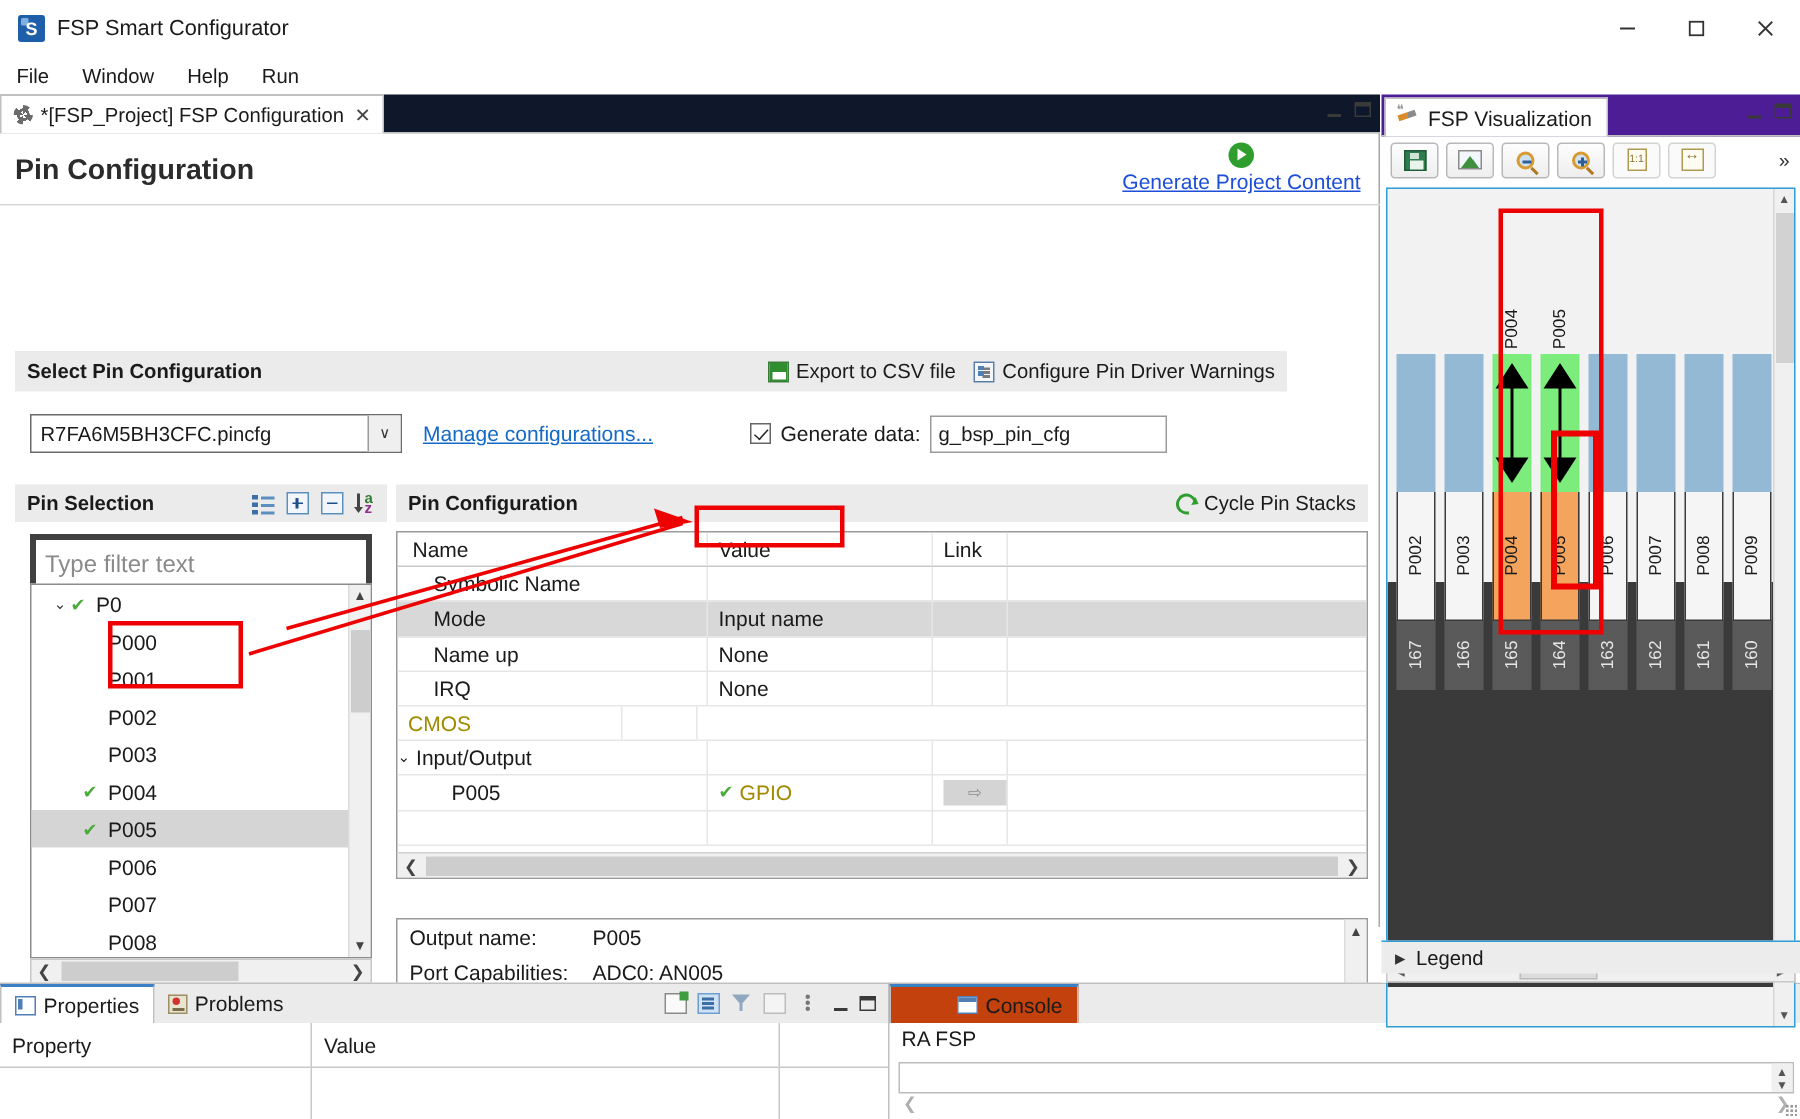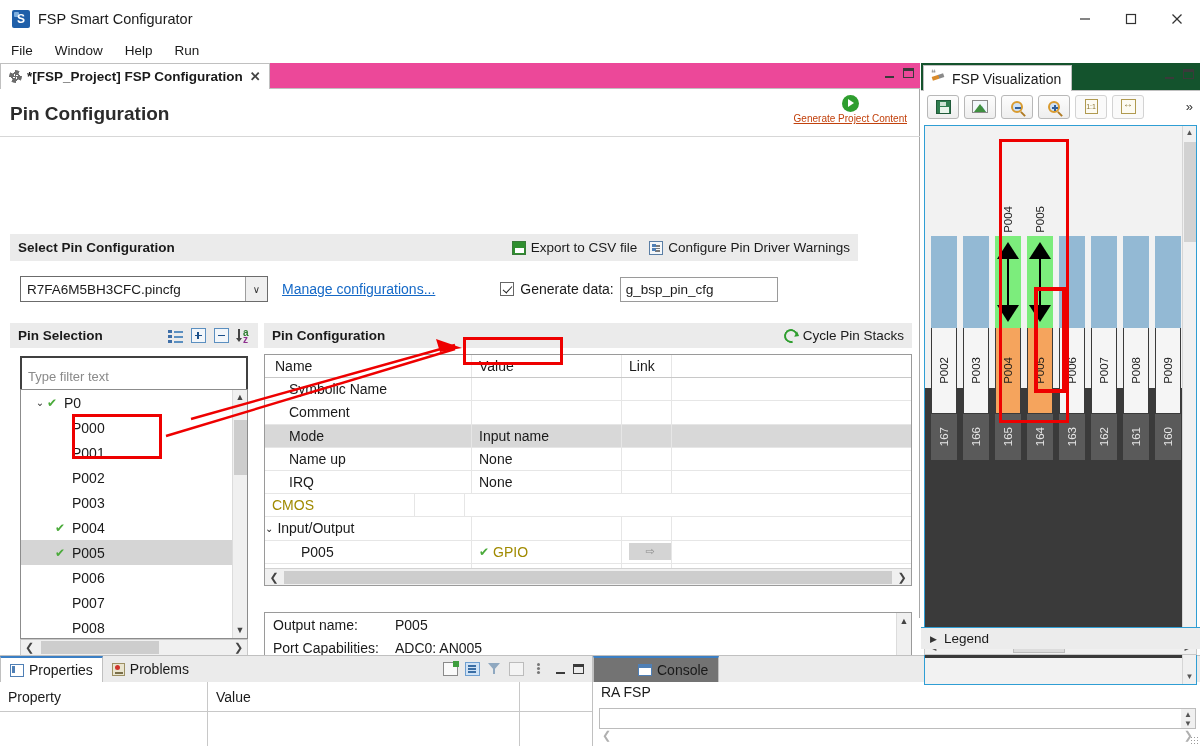--- a/index.html
+++ b/index.html
@@ -42,21 +42,21 @@
   
   .menubar {
     position:absolute; left:0; top:38px; width:1200px; height:25px;
     display:flex; align-items:center; background:#ffffff;
   }
   .menu-item { padding:2px 11px; font-size:13.5px; color:#1a1a1a; }
 
   
   .tabrow {
     position:absolute; left:0; top:63px; width:920px; height:26px;
-    background:#ec4899; border-bottom:1px solid #c0c0c0;font-weight:bold;
+    background:#0f172a; border-bottom:1px solid #c0c0c0;
   }
   .edtab {
     position:absolute; left:0; top:0; height:26px;
     background:#ffffff; border:1px solid #c0c0c0; border-bottom:none;
     display:flex; align-items:center; padding:0 6px 0 8px; gap:5px;
   }
   .gear-icon {
     width:13px; height:13px; flex:none;
     background:
       radial-gradient(circle at 50% 50%, transparent 0 2.4px, #6b6b6b 2.4px 4.2px, transparent 4.3px),
@@ -80,21 +80,21 @@
   }
   .gen-wrap { position:absolute; right:12px; top:6px; text-align:center; }
   .gen-play {
     width:17px; height:17px; border-radius:50%; background:#2f9e2f; margin:0 auto 1px;
     position:relative;
   }
   .gen-play:after{
     content:""; position:absolute; left:6px; top:4px;
     border-left:6px solid #ffffff; border-top:4.5px solid transparent; border-bottom:4.5px solid transparent;
   }
-  .gen-link { color:#c2410c; font-size:10px; text-decoration:underline; }
+  .gen-link { color:#1d4ed8; font-size:14px; text-decoration:underline; }
 
   .hr-line { position:absolute; left:0; top:47px; width:920px; height:1px; background:#d7d7d7; }
 
   
   .sel-band {
     position:absolute; left:10px; top:145px; width:848px; height:27px;
     background:#ebebeb; display:flex; align-items:center;
   }
   .sel-band-title { font-size:13.5px; font-weight:bold; margin-left:8px; color:#1a1a1a; }
   .band-actions { margin-left:auto; display:flex; align-items:center; gap:12px; margin-right:8px; }
@@ -164,22 +164,22 @@
   .ic-collapse { border:1.4px solid #5b8fc0; position:relative; background:#f2f6fa; }
   .ic-collapse:after{ content:""; position:absolute; left:2.5px; top:5.5px; width:7px; height:1.6px; background:#1a4f8a; }
   .ic-sort { position:relative; font-size:9px; color:#2f7d32; }
   .ic-sort .a { position:absolute; left:6px; top:-1px; color:#2f7d32; font-weight:bold; font-size:10px; }
   .ic-sort .z { position:absolute; left:6px; top:6px; color:#8e2f8e; font-weight:bold; font-size:10px; }
   .ic-sort .arr { position:absolute; left:1px; top:1px; width:1.6px; height:11px; background:#444; }
   .ic-sort .arr:after{ content:""; position:absolute; left:-2.2px; top:9px; border-left:3px solid transparent; border-right:3px solid transparent; border-top:4px solid #444; }
 
   .filter-input {
     position:absolute; left:10px; top:33px; width:228px; height:41px;
-    border:2px solid #404040; background:#fff; display:flex; align-items:center;
-    padding-left:6px; color:#8a8a8a; font-size:13px;
+    border:4px solid #404040; background:#fff; display:flex; align-items:center;
+    padding-left:6px; color:#8a8a8a; font-size:16px;
   }
   .tree-box {
     position:absolute; left:10px; top:66px; width:228px; height:250px;
     border:1px solid #8c8c8c; background:#fff; overflow:hidden;
   }
   .tree-row { height:25px; display:flex; align-items:center; font-size:14px; position:relative; }
   .tree-row.sel { background:#d5d5d5; }
   .tw-chev { width:14px; text-align:center; font-size:10px; color:#333; margin-left:12px; }
   .tw-check { width:13px; color:#4aaa3a; font-size:12px; margin-right:4px; }
   .tree-lbl { white-space:nowrap; }
@@ -300,21 +300,21 @@
   .pv-col3 { flex:1; }
   .pv-colhead { height:30px; display:flex; align-items:center; padding-left:8px; font-size:14px; border-bottom:1px solid #c8c8c8; }
 
   
   .console {
     position:absolute; left:592px; top:655px; width:608px; height:91px;
     background:#ffffff; border-left:1px solid #c0c0c0; border-top:1px solid #c0c0c0;
   }
   .cs-tabs { height:26px; display:flex; align-items:center; background:#ebebeb; }
   .cs-tab { height:26px; display:flex; align-items:center; gap:5px; padding:0 10px; font-size:14px; }
-  .cs-tab.active { background:#737373; border:1px solid #c0c0c0; border-bottom:none; border-top:2px solid #3b7fc4;padding-left:44px; }
+  .cs-tab.active { background:#c2410c; border:1px solid #c0c0c0; border-bottom:none; border-top:2px solid #3b7fc4;padding-left:44px; }
   .ic-console { width:14px; height:12px; border:1.4px solid #4f7fb5; background:#ffffff; position:relative; flex:none; }
   .ic-console:after{ content:""; position:absolute; left:0; top:0; right:0; height:3px; background:#4f7fb5; }
   .cs-tools { margin-left:auto; display:flex; gap:6px; align-items:center; padding-right:8px; }
   .cst { width:15px; height:14px; flex:none; border:1.2px solid #a8a8a8; background:#fbfbfb; position:relative; }
   .cst.lock { background:#f3e6b8; border-color:#b09a50; }
   .cst.plain { border:none; background:transparent; }
   .cs-caret { font-size:8px; color:#444; }
   .cs-label { font-size:14px; padding:2px 0 0 8px; }
   .cs-body {
     position:absolute; left:6px; top:52px; right:4px; height:21px; background:#ffffff;
@@ -322,21 +322,21 @@
   }
   .cs-vscroll { position:absolute; right:0; top:0; width:14px; height:100%; background:#f0f0f0; display:flex; flex-direction:column; align-items:center; justify-content:center; font-size:8px; color:#555; }
   .cs-hscroll { position:absolute; left:6px; bottom:4px; right:4px; height:14px; display:flex; align-items:center; justify-content:space-between; color:#b0b0b0; font-size:11px; padding:0 3px; }
   .grip { position:absolute; right:2px; bottom:2px; width:8px; height:8px;
     background:radial-gradient(#9a9a9a 40%, transparent 42%) 0 0/3px 3px; }
 
   
   .viz {
     position:absolute; left:921px; top:63px; width:279px; height:592px; background:#ffffff;
   }
-  .viz-tabrow { height:28px; background:#14532d; position:relative; border-bottom:1px solid #c0c0c0; }
+  .viz-tabrow { height:28px; background:#4c1d95; position:relative; border-bottom:1px solid #c0c0c0; }
   .viz-tab {
     position:absolute; left:2px; top:2px; height:26px; background:#ffffff;
     border:1px solid #c0c0c0; border-bottom:none; display:flex; align-items:center; gap:5px;
     padding:0 10px 0 7px;
   }
   .ic-viz { width:16px; height:14px; flex:none; position:relative; }
   .ic-viz:after{
     content:""; position:absolute; left:1px; top:3px; width:12px; height:4px;
     background:linear-gradient(100deg,#d98b2b 55%, #8a8a8a 55%); transform:rotate(-18deg);
   }
@@ -640,30 +640,20 @@
             <div class="tr">
               <div class="td-name indent1">
                 <span>Symbolic Name</span>
               </div>
               <div class="td-val">
                 <span class=""></span>
               </div>
               <div class="td-link"></div>
               <div class="td-rest"></div>
             </div>
-            <div class="tr">
-              <div class="td-name indent1">
-                <span>Comment</span>
-              </div>
-              <div class="td-val">
-                <span class=""></span>
-              </div>
-              <div class="td-link"></div>
-              <div class="td-rest"></div>
-            </div>
             <div class="tr sel">
               <div class="td-name indent1">
                 <span>Mode</span>
               </div>
               <div class="td-val">
                 <span class="">Input name</span>
               </div>
               <div class="td-link"></div>
               <div class="td-rest"></div>
             </div>

